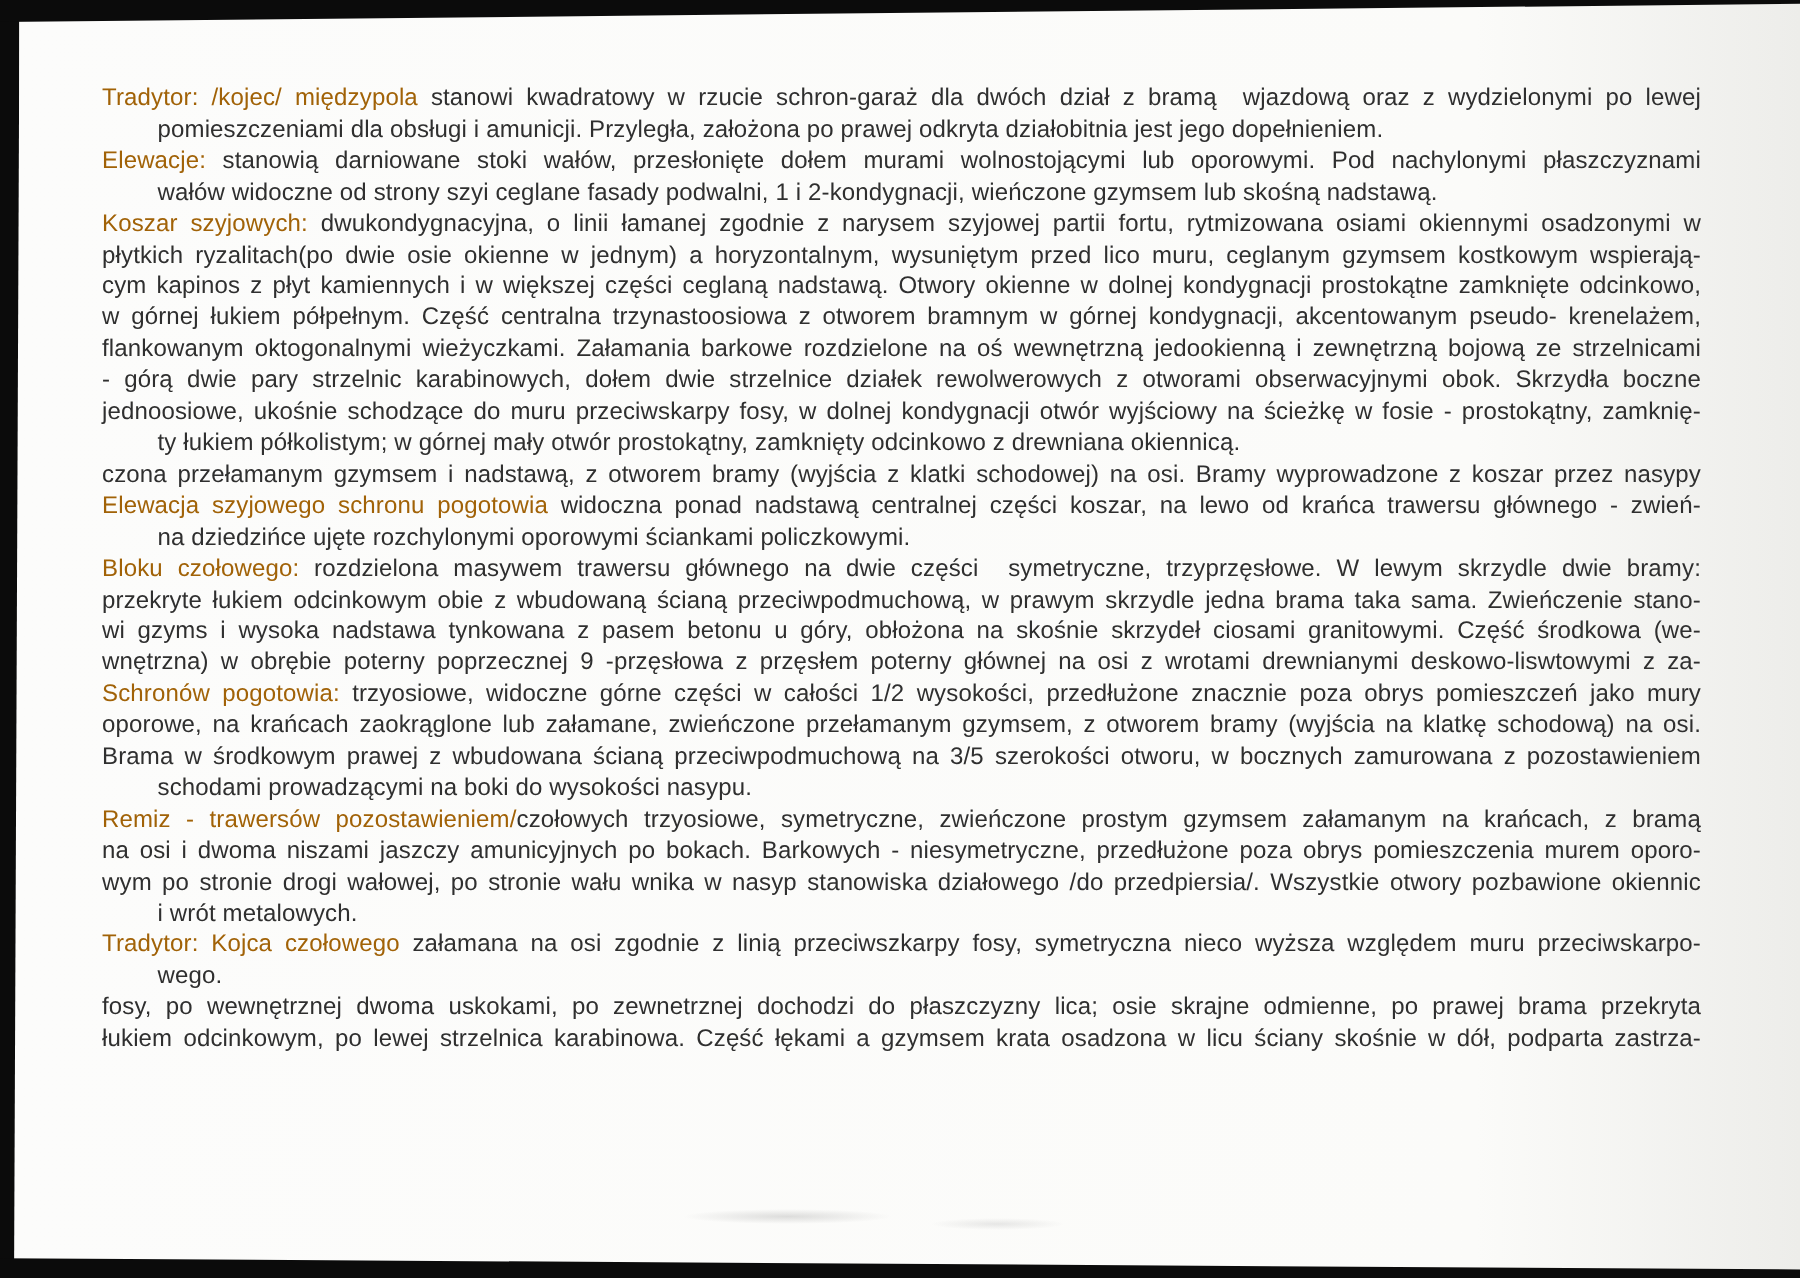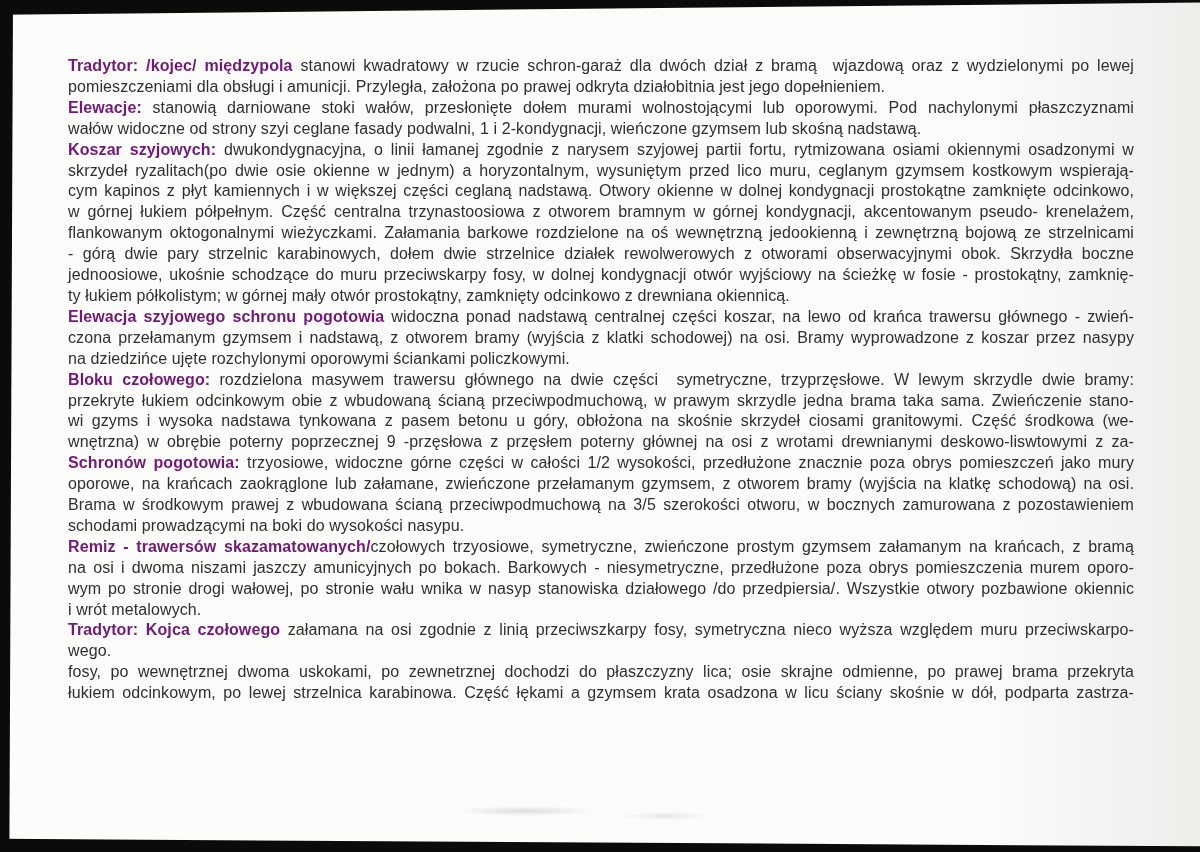--- a/index.html
+++ b/index.html
@@ -33,66 +33,66 @@
     font-size: 16px;
     line-height: 20.9px;
     color: #2f2f2f;
     letter-spacing: 0.1px;
   }
   .line {
     white-space: pre-wrap;
     text-align: justify;
     text-align-last: justify;
   }
-  .line.last { text-align-last: left; }
-  b.lead { font-weight: 700; color: #701a75; }
+  .line.last { text-align-last: left; margin-left: 37px; }
+  b.lead { font-weight: 400; color: #a16207; }
 </style>
 </head>
 <body>
 
 <div class="paper"></div>
 
 <div id="text-block">
     <div>
       <div class="line"><b class="lead">Tradytor: /kojec/ międzypola</b><span> stanowi kwadratowy w rzucie schron-garaż dla dwóch dział z bramą  wjazdową oraz z wydzielonymi po lewej</span></div>
       <div class="line last"><span>pomieszczeniami dla obsługi i amunicji. Przyległa, założona po prawej odkryta działobitnia jest jego dopełnieniem.</span></div>
     </div>
     <div>
       <div class="line"><b class="lead">Elewacje:</b><span> stanowią darniowane stoki wałów, przesłonięte dołem murami wolnostojącymi lub oporowymi. Pod nachylonymi płaszczyznami</span></div>
       <div class="line last"><span>wałów widoczne od strony szyi ceglane fasady podwalni, 1 i 2-kondygnacji, wieńczone gzymsem lub skośną nadstawą.</span></div>
     </div>
     <div>
       <div class="line"><b class="lead">Koszar szyjowych:</b><span> dwukondygnacyjna, o linii łamanej zgodnie z narysem szyjowej partii fortu, rytmizowana osiami okiennymi osadzonymi w</span></div>
-      <div class="line"><span>skrzydeł ryzalitach(po dwie osie okienne w jednym) a horyzontalnym, wysuniętym przed lico muru, ceglanym gzymsem kostkowym wspierają-</span></div>
+      <div class="line"><span>płytkich ryzalitach(po dwie osie okienne w jednym) a horyzontalnym, wysuniętym przed lico muru, ceglanym gzymsem kostkowym wspierają-</span></div>
       <div class="line"><span>cym kapinos z płyt kamiennych i w większej części ceglaną nadstawą. Otwory okienne w dolnej kondygnacji prostokątne zamknięte odcinkowo,</span></div>
       <div class="line"><span>w górnej łukiem półpełnym. Część centralna trzynastoosiowa z otworem bramnym w górnej kondygnacji, akcentowanym pseudo- krenelażem,</span></div>
       <div class="line"><span>flankowanym oktogonalnymi wieżyczkami. Załamania barkowe rozdzielone na oś wewnętrzną jedookienną i zewnętrzną bojową ze strzelnicami</span></div>
       <div class="line"><span>- górą dwie pary strzelnic karabinowych, dołem dwie strzelnice działek rewolwerowych z otworami obserwacyjnymi obok. Skrzydła boczne</span></div>
       <div class="line"><span>jednoosiowe, ukośnie schodzące do muru przeciwskarpy fosy, w dolnej kondygnacji otwór wyjściowy na ścieżkę w fosie - prostokątny, zamknię-</span></div>
       <div class="line last"><span>ty łukiem półkolistym; w górnej mały otwór prostokątny, zamknięty odcinkowo z drewniana okiennicą.</span></div>
     </div>
     <div>
+      <div class="line"><span>czona przełamanym gzymsem i nadstawą, z otworem bramy (wyjścia z klatki schodowej) na osi. Bramy wyprowadzone z koszar przez nasypy</span></div>
       <div class="line"><b class="lead">Elewacja szyjowego schronu pogotowia</b><span> widoczna ponad nadstawą centralnej części koszar, na lewo od krańca trawersu głównego - zwień-</span></div>
-      <div class="line"><span>czona przełamanym gzymsem i nadstawą, z otworem bramy (wyjścia z klatki schodowej) na osi. Bramy wyprowadzone z koszar przez nasypy</span></div>
       <div class="line last"><span>na dziedzińce ujęte rozchylonymi oporowymi ściankami policzkowymi.</span></div>
     </div>
     <div>
       <div class="line"><b class="lead">Bloku czołowego:</b><span> rozdzielona masywem trawersu głównego na dwie części  symetryczne, trzyprzęsłowe. W lewym skrzydle dwie bramy:</span></div>
       <div class="line"><span>przekryte łukiem odcinkowym obie z wbudowaną ścianą przeciwpodmuchową, w prawym skrzydle jedna brama taka sama. Zwieńczenie stano-</span></div>
       <div class="line"><span>wi gzyms i wysoka nadstawa tynkowana z pasem betonu u góry, obłożona na skośnie skrzydeł ciosami granitowymi. Część środkowa (we-</span></div>
       <div class="line"><span>wnętrzna) w obrębie poterny poprzecznej 9 -przęsłowa z przęsłem poterny głównej na osi z wrotami drewnianymi deskowo-liswtowymi z za-</span></div>
     </div>
     <div>
       <div class="line"><b class="lead">Schronów pogotowia:</b><span> trzyosiowe, widoczne górne części w całości 1/2 wysokości, przedłużone znacznie poza obrys pomieszczeń jako mury</span></div>
       <div class="line"><span>oporowe, na krańcach zaokrąglone lub załamane, zwieńczone przełamanym gzymsem, z otworem bramy (wyjścia na klatkę schodową) na osi.</span></div>
       <div class="line"><span>Brama w środkowym prawej z wbudowana ścianą przeciwpodmuchową na 3/5 szerokości otworu, w bocznych zamurowana z pozostawieniem</span></div>
       <div class="line last"><span>schodami prowadzącymi na boki do wysokości nasypu.</span></div>
     </div>
     <div>
-      <div class="line"><b class="lead">Remiz - trawersów skazamatowanych/</b><span>czołowych trzyosiowe, symetryczne, zwieńczone prostym gzymsem załamanym na krańcach, z bramą</span></div>
+      <div class="line"><b class="lead">Remiz - trawersów pozostawieniem/</b><span>czołowych trzyosiowe, symetryczne, zwieńczone prostym gzymsem załamanym na krańcach, z bramą</span></div>
       <div class="line"><span>na osi i dwoma niszami jaszczy amunicyjnych po bokach. Barkowych - niesymetryczne, przedłużone poza obrys pomieszczenia murem oporo-</span></div>
       <div class="line"><span>wym po stronie drogi wałowej, po stronie wału wnika w nasyp stanowiska działowego /do przedpiersia/. Wszystkie otwory pozbawione okiennic</span></div>
       <div class="line last"><span>i wrót metalowych.</span></div>
     </div>
     <div>
       <div class="line"><b class="lead">Tradytor: Kojca czołowego</b><span> załamana na osi zgodnie z linią przeciwszkarpy fosy, symetryczna nieco wyższa względem muru przeciwskarpo-</span></div>
       <div class="line last"><span>wego.</span></div>
     </div>
     <div>
       <div class="line"><span>fosy, po wewnętrznej dwoma uskokami, po zewnetrznej dochodzi do płaszczyzny lica; osie skrajne odmienne, po prawej brama przekryta</span></div>

